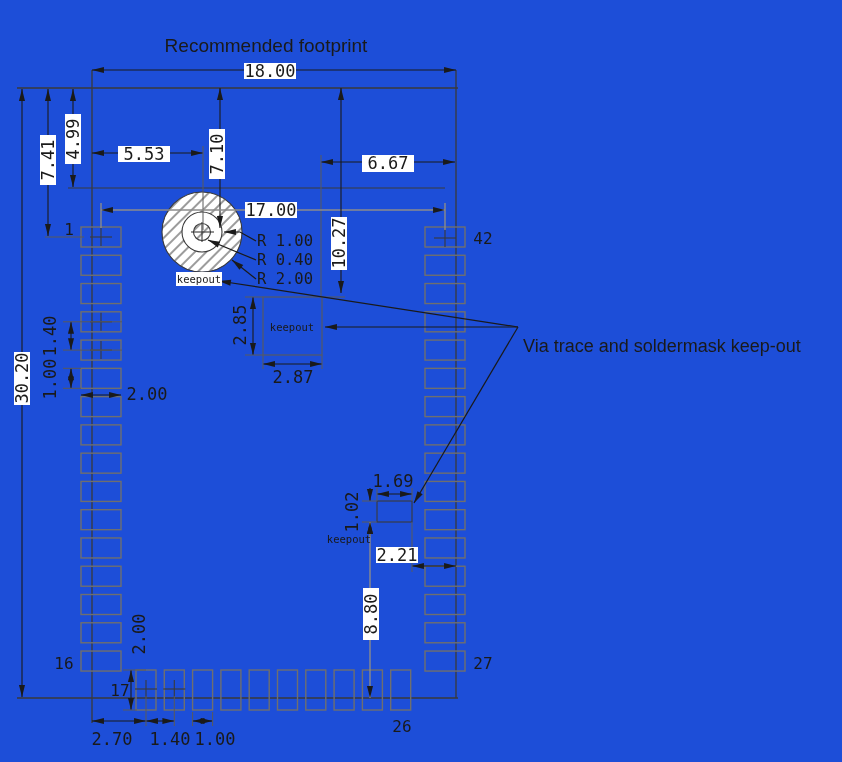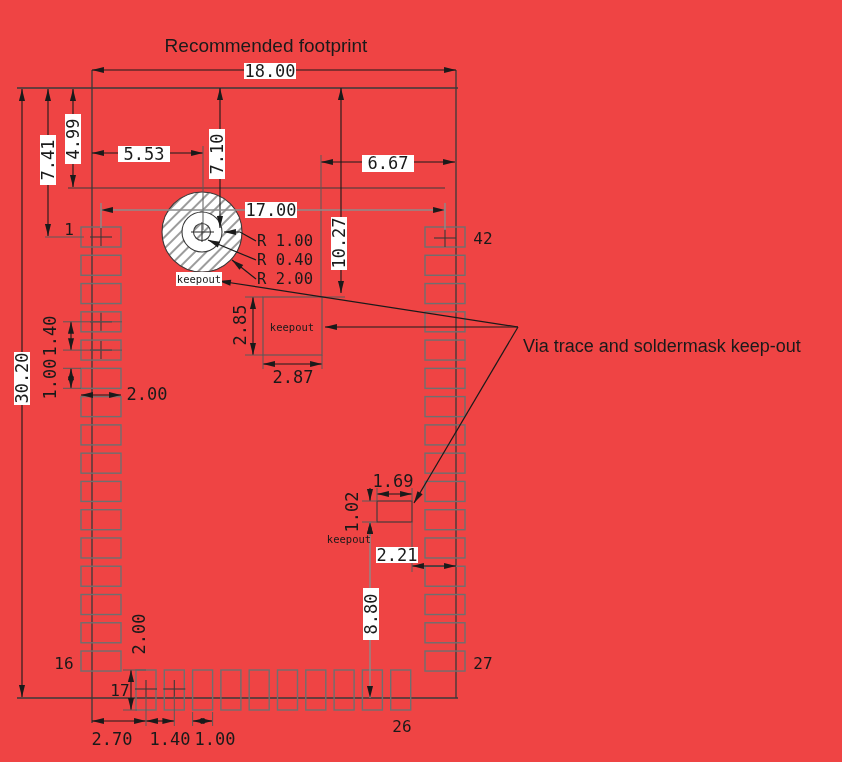--- a/index.html
+++ b/index.html
@@ -1,16 +1,16 @@
 <!DOCTYPE html>
 <html><head>
 <meta charset="utf-8">
 <style>
   html,body{margin:0;padding:0;background:#ffffff;}
-  .stage{width:842px;height:762px;position:relative;background:#ef4444;overflow:hidden;}
+  .stage{width:842px;height:762px;position:relative;background:#1d4ed8;overflow:hidden;}
   svg{display:block;}
   text{fill:#1a1a1a;}
   .dim{font-family:"DejaVu Sans Mono",monospace;font-size:17px;}
   .dim-sm{font-family:"DejaVu Sans Mono",monospace;font-size:15.5px;}
   .keep{font-family:"DejaVu Sans Mono",monospace;font-size:10.5px;}
   .padnum{font-family:"DejaVu Sans Mono",monospace;font-size:16px;}
   .sans-title{font-family:"Liberation Sans","DejaVu Sans",sans-serif;font-size:19px;}
   .sans-note{font-family:"Liberation Sans","DejaVu Sans",sans-serif;font-size:18px;}
   .mid{text-anchor:middle;dominant-baseline:central;}
   .start{text-anchor:start;dominant-baseline:central;}

